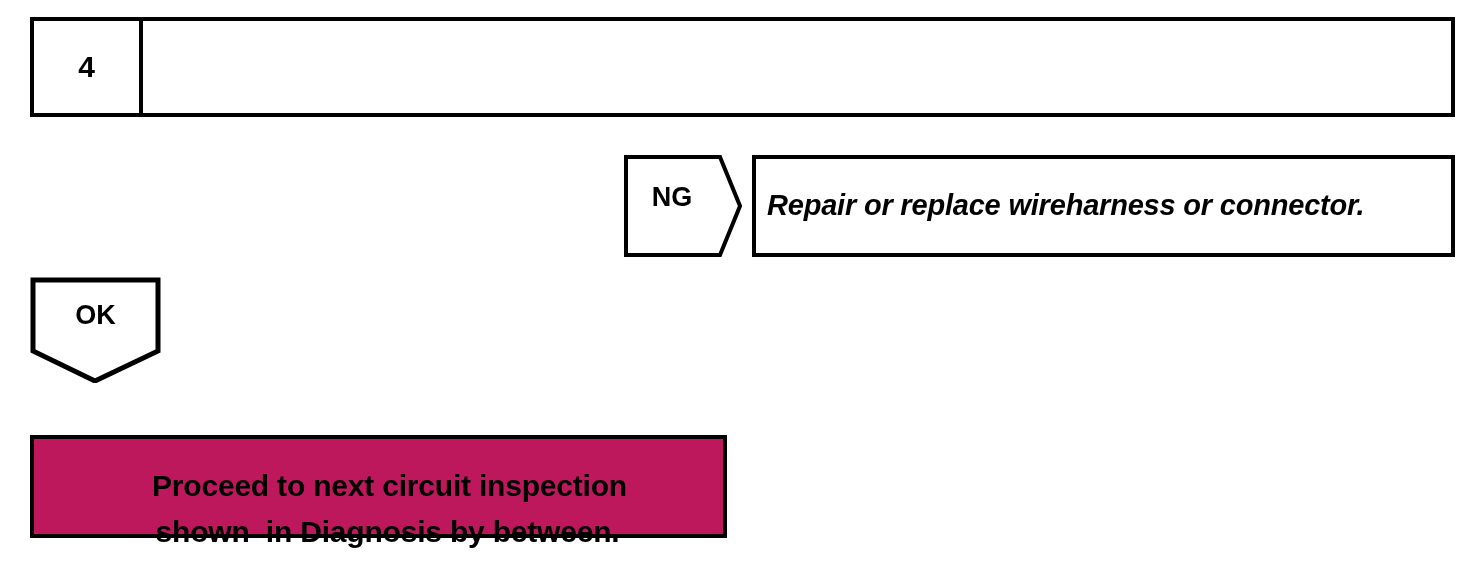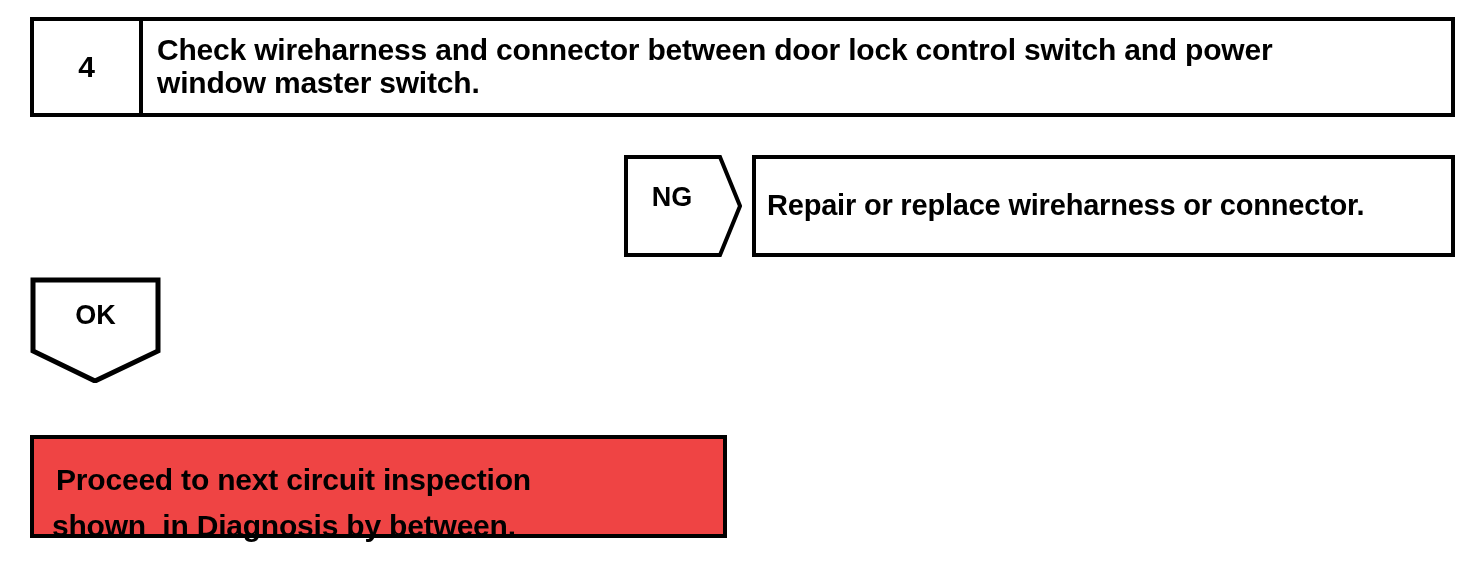--- a/index.html
+++ b/index.html
@@ -106,20 +106,21 @@
     align-items: center;
   }
   .ng-result-text {
     padding-left: 11px;
     font-size: 29px;
     font-weight: bold;
     color: #000000;
     line-height: 1.1;
     white-space: pre;
     letter-spacing: -0.2px;
+    font-style: italic;
   }
 
   
   .ok-pentagon {
     position: absolute;
     left: 30px;
     top: 277px;
     width: 137px;
     height: 106px;
   }
@@ -145,22 +146,23 @@
 
   
   .proceed-box {
     position: absolute;
     left: 30px;
     top: 435px;
     width: 697px;
     height: 103px;
     box-sizing: border-box;
     border: 4px solid #000000;
-    background: #ef4444;
-    padding: 18px 0 0 18px;
+    background: #be185d;
+    padding: 24px 0 0 18px;
+    text-align: center;
   }
   .proceed-line {
     font-size: 30px;
     font-weight: bold;
     color: #000000;
     line-height: 46px;
     white-space: pre;
     letter-spacing: -0.2px;
   }
   .proceed-line.indent {
@@ -168,24 +170,20 @@
   }
 </style>
 </head>
 <body>
 
 <div id="page">
 
   <div class="step-box">
     <div class="step-number-cell">
       <span class="step-number-text">4</span>
-    </div>
-    <div class="step-text-cell">
-      <div class="step-line">Check wireharness and connector between door lock control switch and power</div>
-      <div class="step-line">window master switch.</div>
     </div>
   </div>
 
   <div class="ng-pentagon">
     <svg viewBox="0 0 118 102" xmlns="http://www.w3.org/2000/svg">
       <polygon points="2,2 96,2 116,51 96,100 2,100" fill="#ffffff" stroke="#000000" stroke-width="4" stroke-linejoin="miter"></polygon>
     </svg>
     <span class="ng-label">NG</span>
   </div>
 

